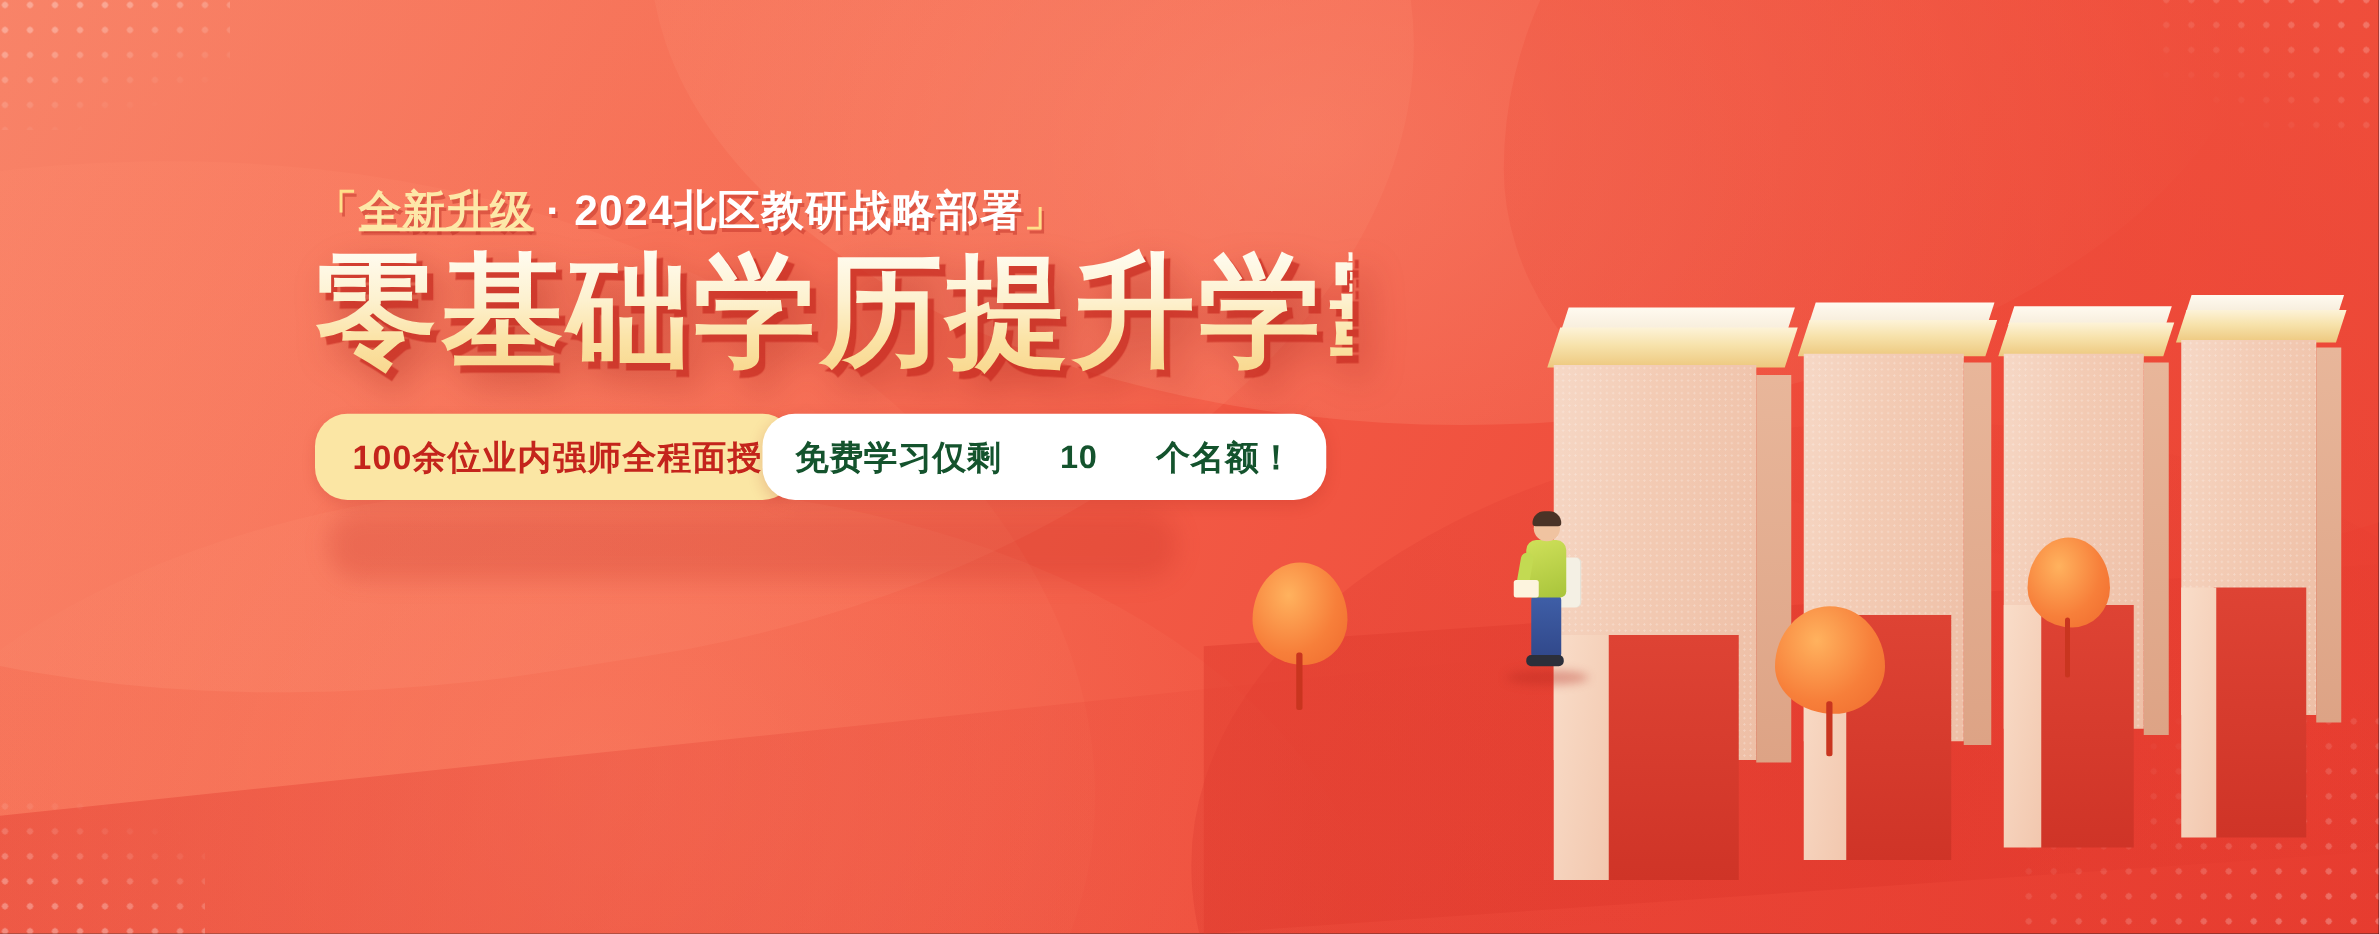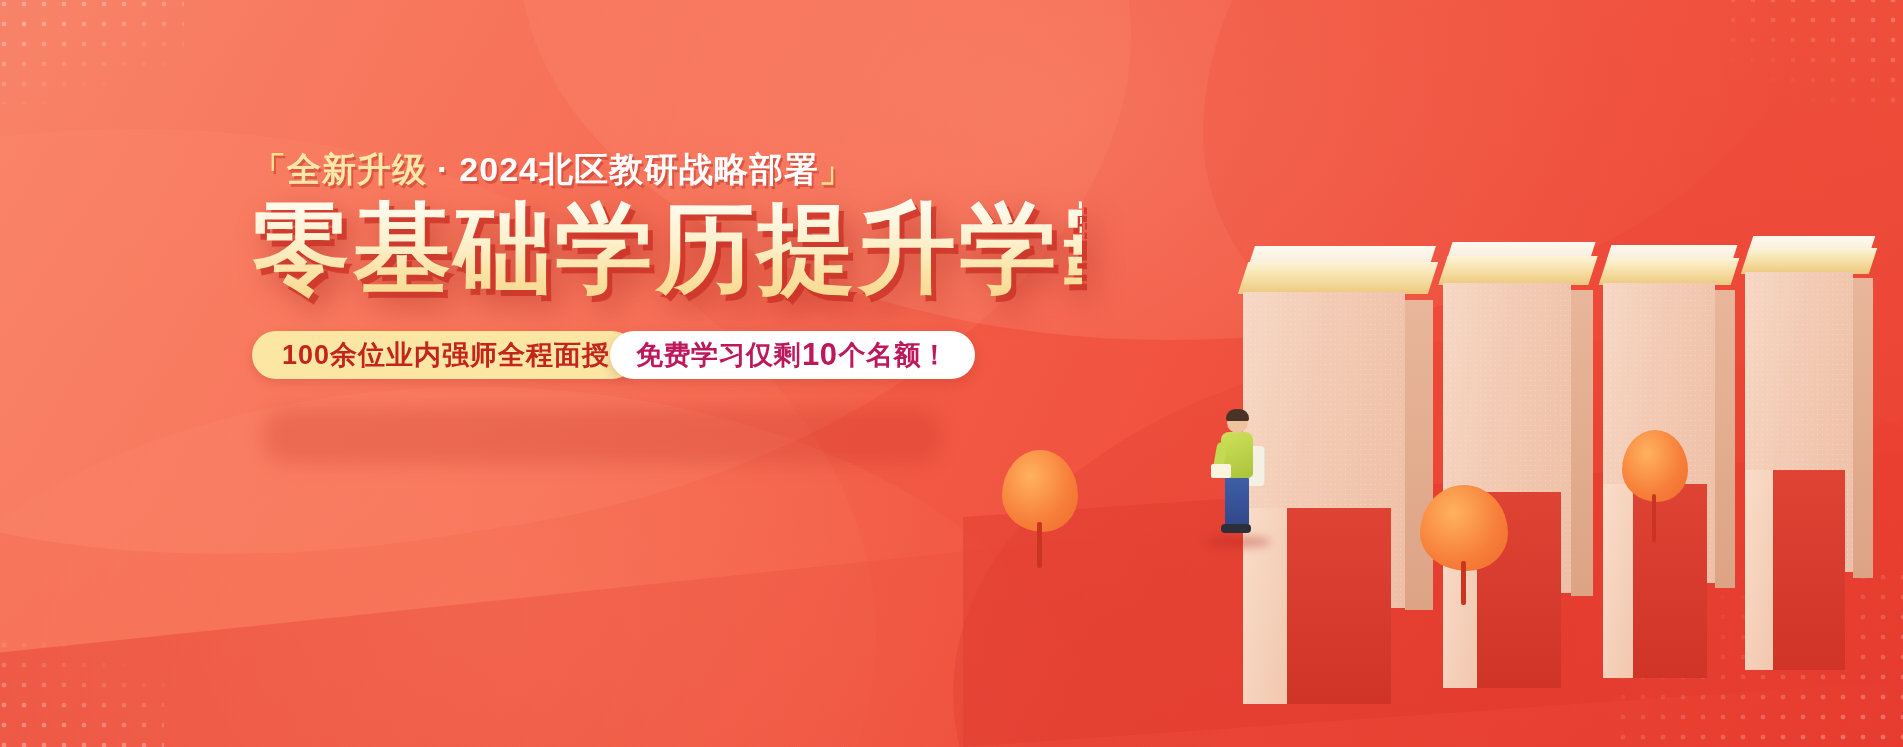--- a/index.html
+++ b/index.html
@@ -74,54 +74,55 @@
 
   
   .copy{ position:absolute; left:252px; top:148px; width:830px; z-index:40; }
 
   .subtitle{
     font-size:34px; font-weight:700; letter-spacing:1px;
     white-space:nowrap; line-height:1.25;
     text-shadow:2px 3px 0 rgba(183,38,30,.42);
   }
   .br-open,.br-close{ color:#ffe08a; font-weight:700; }
-  .hl-gold{ color:#fde8a8; }
+  .hl-gold{ color:#fde8a8;text-decoration:underline; }
   .dot-sep{ color:#fff; padding:0 10px; }
   .hl-white{ color:#ffffff; }
 
   .headline{
     margin-top:5px;
     font-size:98px; font-weight:900;
     letter-spacing:3px; line-height:1.08; white-space:nowrap;
     background:linear-gradient(180deg,#fffdf4 0%,#fdf1cf 42%,#fbe3a6 72%,#f8d78c 100%);
     -webkit-background-clip:text; background-clip:text;
     -webkit-text-fill-color:transparent; color:#fdf0cb;
     filter:drop-shadow(5px 6px 0 rgba(199,43,33,.70))
            drop-shadow(9px 11px 14px rgba(150,25,20,.35));
   }
 
   .pills{ display:flex; align-items:center; margin-top:30px; }
   .pill{
     display:flex; align-items:center; justify-content:center;
-    height:48px; border-radius:26px; white-space:nowrap;
+    height:69px; border-radius:26px; white-space:nowrap;
     font-weight:700;
   }
   .pill-yellow{
     background:#fbe6a4; color:#c4241c;
     padding:0 26px 0 30px; font-size:27px; letter-spacing:1px;
     margin-right:-26px; position:relative; z-index:1;
     box-shadow:0 4px 10px rgba(170,35,28,.18);
   }
   .pill-white{
-    background:#ffffff; color:#be185d;
+    background:#ffffff; color:#14532d;
     padding:0 26px; font-size:27px; letter-spacing:.5px;
     position:relative; z-index:2;
     box-shadow:0 4px 12px rgba(170,35,28,.22);
-  }
-  .pill-white .num{ font-size:31px; font-weight:900; padding:0 1px; }
+    gap:46px;
+  }
+  .pill-white .num{ font-size:26px; font-weight:900; padding:0 1px; }
   .pill-shadow{
     position:absolute; left:262px; top:408px; width:680px; height:56px;
     border-radius:28px; background:rgba(190,40,32,.22);
     filter:blur(9px); z-index:35;
   }
 
   
   .illus{ position:absolute; right:0; top:0; width:900px; height:747px; z-index:20; }
 
   .ground{

